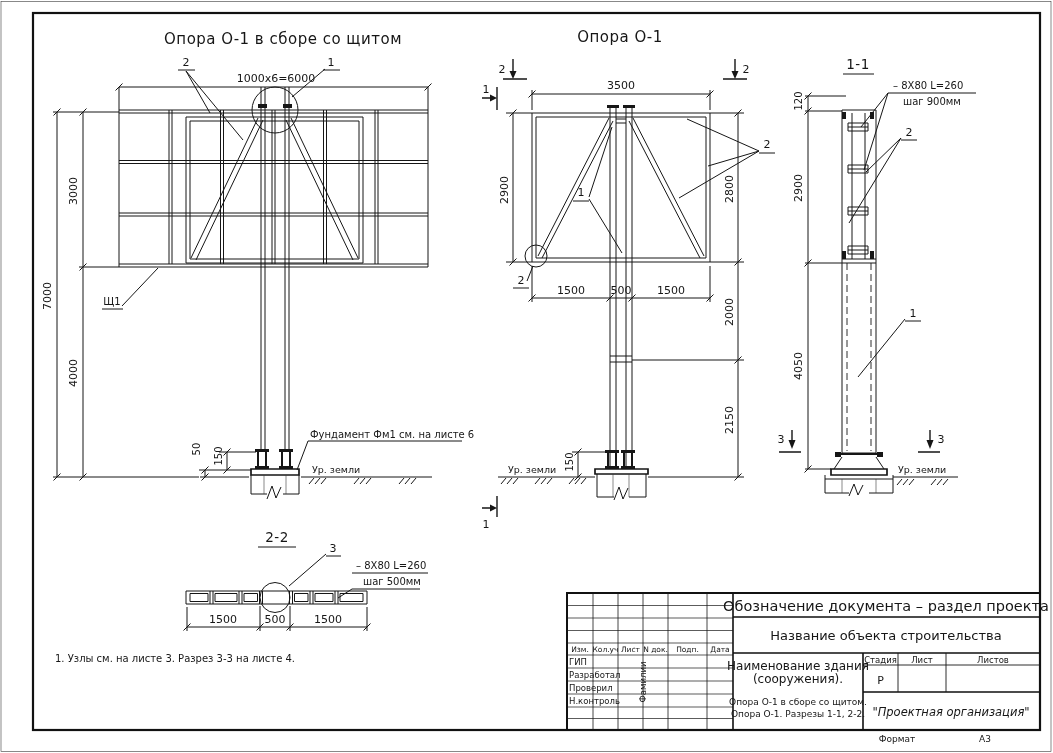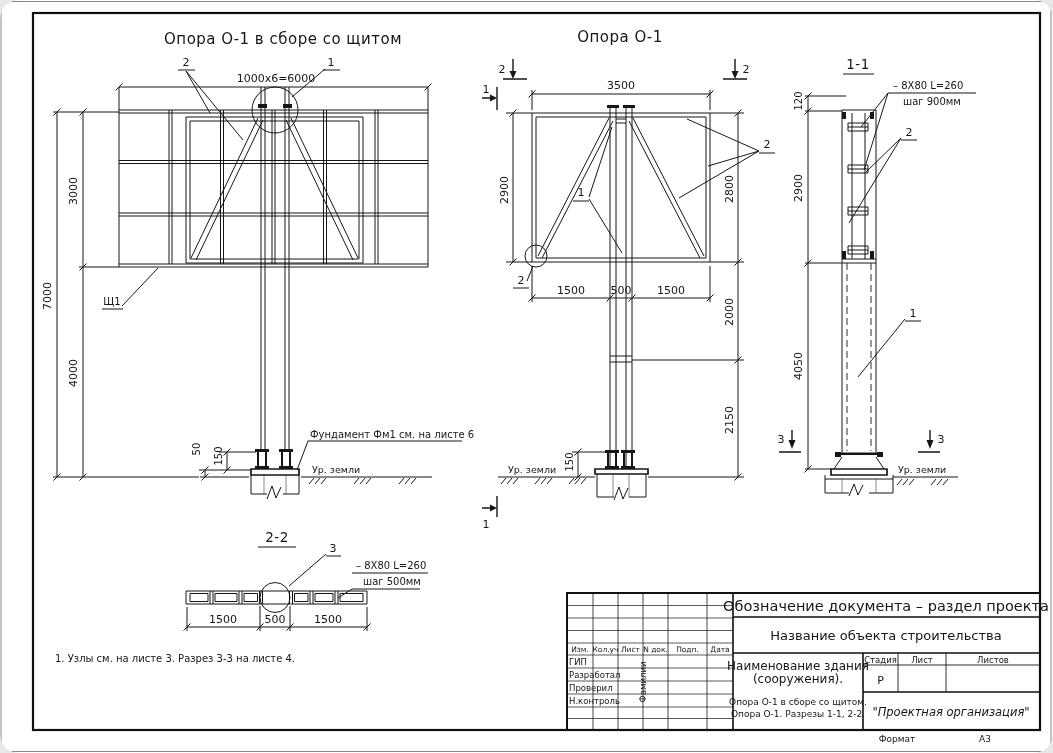--- a/index.html
+++ b/index.html
@@ -1,16 +1,16 @@
 <!DOCTYPE html>
 <html><head>
 <meta charset="utf-8">
 <style>
   html,body{margin:0;padding:0;background:#e8e8e8;}
-  .sheet{position:relative;width:1053px;height:753px;background:#ffffff;overflow:hidden;border-radius:19px;}
+  .sheet{position:relative;width:1053px;height:753px;background:#ffffff;overflow:hidden;}
   svg{display:block;}
   svg text{fill:#161616;font-family:"DejaVu Sans","Liberation Sans",sans-serif;}
   .ln{stroke:#161616;fill:none;stroke-width:1;}
   .ln2{stroke:#161616;fill:none;stroke-width:1.7;}
   .lnthin{stroke:#3a3a3a;fill:none;stroke-width:.6;}
   .lndash{stroke:#161616;fill:none;stroke-width:.9;stroke-dasharray:7 4;}
   .blk{fill:#161616;stroke:none;}
   .mid{text-anchor:middle;}
   .st{text-anchor:start;}
   .t15{font-size:15px;letter-spacing:.5px;}

